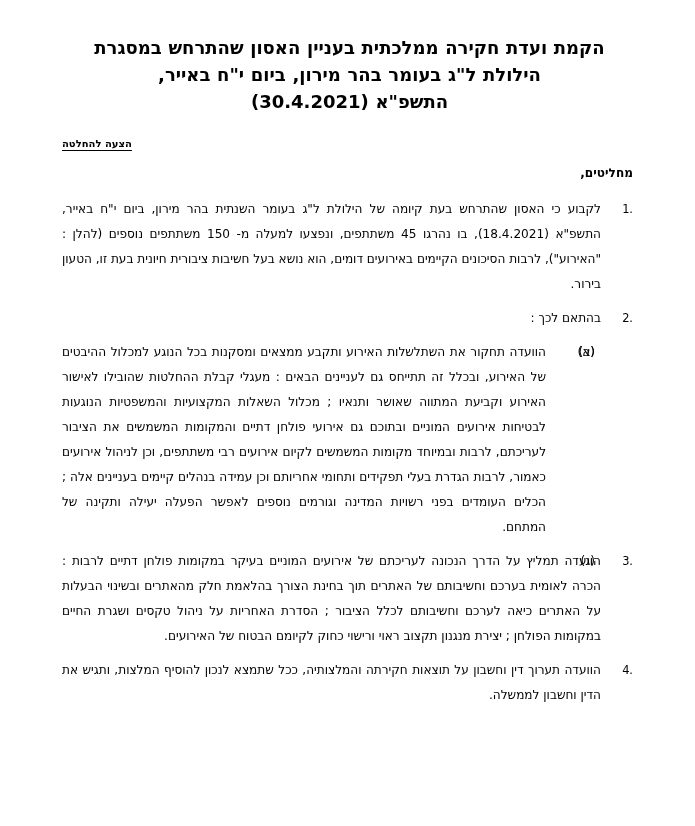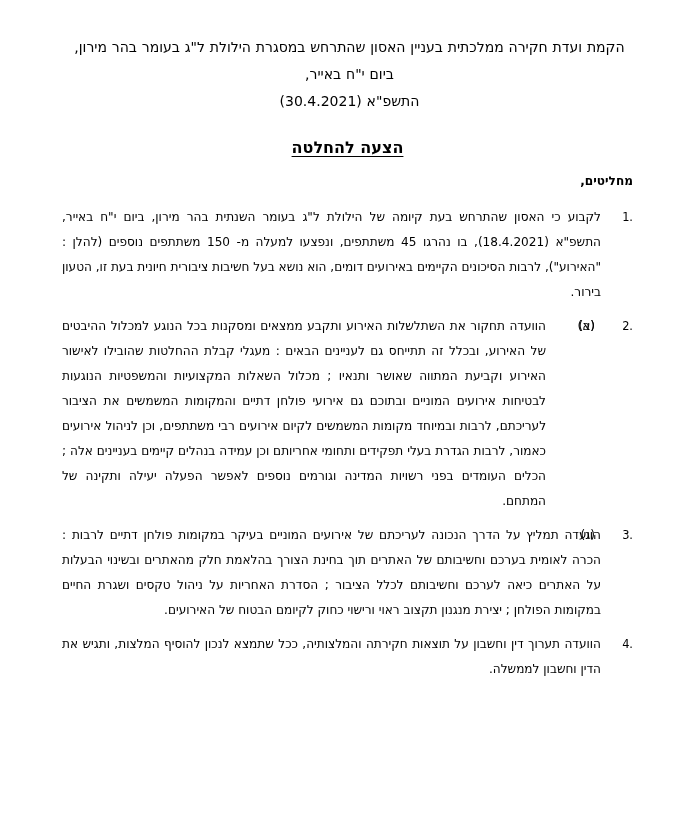--- a/index.html
+++ b/index.html
@@ -20,34 +20,34 @@
     position: relative;
     width: 695px;
     height: 826px;
     box-sizing: border-box;
     padding: 28px 62px 10px 62px;
   }
 
   
   .doc-title {
     text-align: center;
-    font-size: 14px;
-    font-weight: normal;
+    font-size: 18px;
+    font-weight: bold;
     line-height: 27px;
     margin: 6px 0 0 4px;
     letter-spacing: 0;
     word-spacing: 0.4px;
   }
   .doc-title .line2 {
     display: block;
   }
 
   .section-heading {
-    text-align: center;
-    font-size: 16px;
+    text-align: left;
+    font-size: 10px;
     font-weight: bold;
     margin: 23px 0 0 0;
   }
   .section-heading span {
     text-decoration: underline;
     text-underline-offset: 2.5px;
   }
 
   .lead-in {
     font-size: 12.1px;
@@ -127,20 +127,21 @@
 
   <ol class="decision-list">
 
     <li>
       <span class="num">1.</span>
       <span class="item-text">לקבוע כי האסון שהתרחש בעת קיומה של הילולת ל"ג בעומר השנתית בהר מירון, ביום י"ח באייר, התשפ"א (18.4.2021), בו נהרגו 45 משתתפים, ונפצעו למעלה מ- 150 משתתפים נוספים (להלן : "האירוע"), לרבות הסיכונים הקיימים באירועים דומים, הוא נושא בעל חשיבות ציבורית חיונית בעת זו, הטעון בירור.</span>
     </li>
 
     <li>
       <span class="num">2.</span>
+      <span class="item-text">בהתאם לכך :</span>
 
       <ol class="sub-list">
         <li>
           <span class="sub-num">(א)</span>
         </li>
         <li>
           <span class="sub-num">(ב)</span>
           <span class="item-text">הוועדה תחקור את השתלשלות האירוע ותקבע ממצאים ומסקנות בכל הנוגע למכלול ההיבטים של האירוע, ובכלל זה תתייחס גם לעניינים הבאים : מעגלי קבלת ההחלטות שהובילו לאישור האירוע וקביעת המתווה שאושר ותנאיו ; מכלול השאלות המקצועיות והמשפטיות הנוגעות לבטיחות אירועים המוניים ובתוכם גם אירועי פולחן דתיים והמקומות המשמשים את הציבור לעריכתם, לרבות ובמיוחד מקומות המשמשים לקיום אירועים רבי משתתפים, וכן לניהול אירועים כאמור, לרבות הגדרת בעלי תפקידים ותחומי אחריותם וכן עמידה בנהלים קיימים בעניינים אלה ; הכלים העומדים בפני רשויות המדינה וגורמים נוספים לאפשר הפעלה יעילה ותקינה של המתחם.</span>
         </li>
         <li>

